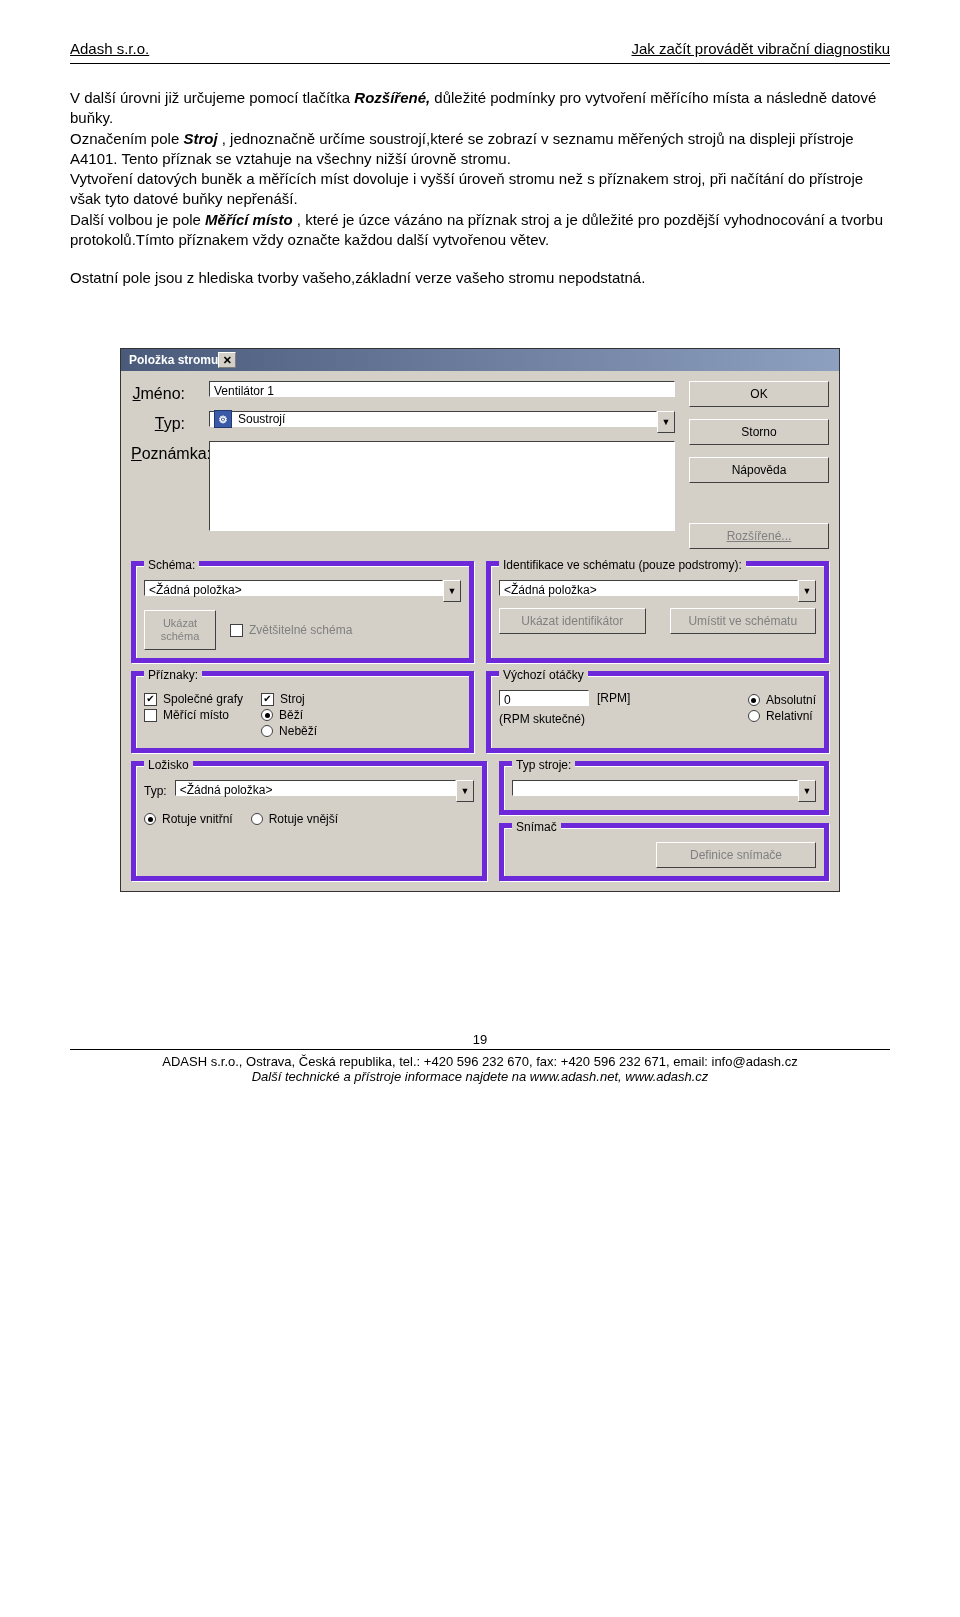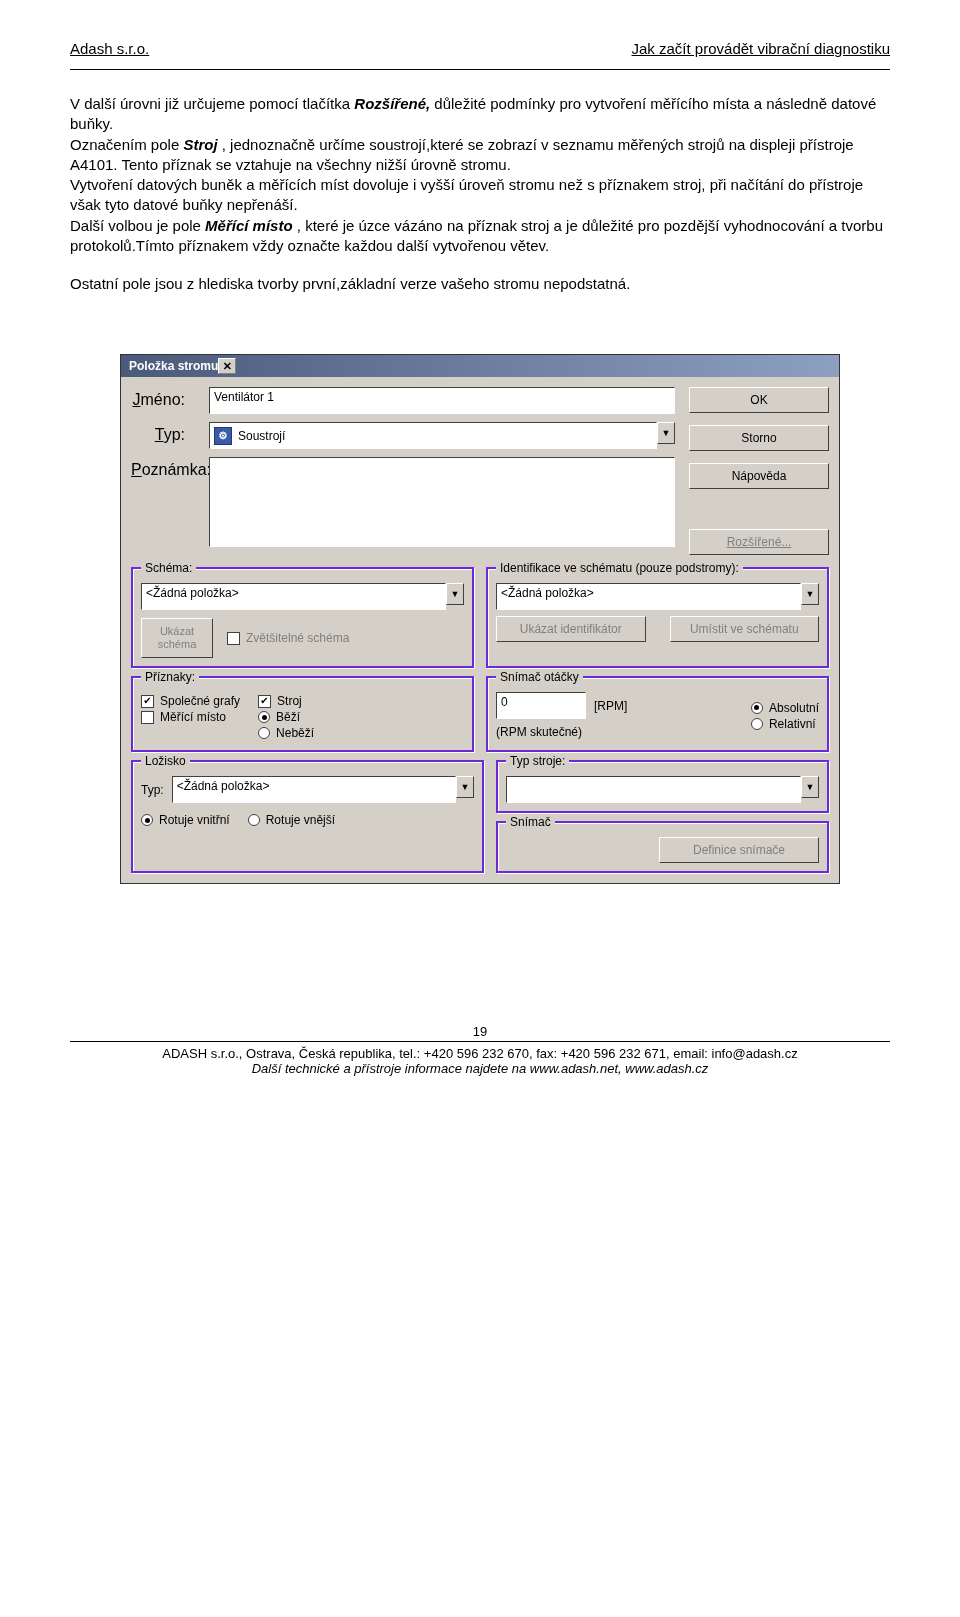--- a/index.html
+++ b/index.html
@@ -11,21 +11,21 @@
     color: #000;
     width: 960px;
   }
   .page {
     padding: 40px 70px 30px 70px;
   }
   .header {
     display: flex;
     justify-content: space-between;
     font-size: 15px;
-    margin-bottom: 12px;
+    margin-bottom: 6px;
     text-align: center;
   }
   .header u { text-decoration: underline; }
   .hr-top { border-top: 1px solid #000; margin-bottom: 24px; }
   .body-text {
     font-size: 15px;
     line-height: 1.35;
   }
   .body-text p { margin: 0 0  0; }
   .body-text .gap { height: 18px; }
@@ -63,21 +63,21 @@
   }
   .dlg-body { padding: 10px 10px 10px 10px; }
   .row { display:flex; align-items: flex-start; }
   .lbl { width: 78px; text-align: right; padding-right: 24px; font-size:16px; padding-top:4px;}
   .lbl u { text-decoration: underline; }
   .field {
     background: #fff;
     border: 1px solid #808080;
     border-top-color:#404040; border-left-color:#404040;
     border-right-color:#fff; border-bottom-color:#fff;
-    height: 27px;
+    height: 16px;
     padding: 2px 4px;
     font-size:12px;
   }
   .combo {
     display:flex;
   }
   .combo .field { flex:1; }
   .combo .arrow {
     width: 18px; height:22px;
     background:#d4d0c8;
@@ -100,21 +100,21 @@
   .main-top { display:flex; }
   .main-top-left{ flex:1; }
   .textarea {
     background:#fff;
     border: 1px solid #808080;
     border-top-color:#404040; border-left-color:#404040;
     border-right-color:#fff; border-bottom-color:#fff;
     height: 90px;
   }
   .groupbox {
-    border: 2px solid #6d28d9;
+    border: 5px solid #6d28d9;
     box-shadow: inset 1px 1px 0 #fff, 1px 1px 0 #fff;
     position: relative;
     padding: 14px 8px 8px 8px;
     margin-top: 8px;
   }
   .groupbox .legend {
     position:absolute;
     top:-8px; left:8px;
     background:#d4d0c8;
     padding: 0 4px;
@@ -176,21 +176,21 @@
       <span class="bi">Stroj</span>
       <span>, jednoznačně určíme soustrojí,které se zobrazí v seznamu měřených strojů na displeji přístroje A4101. Tento příznak se vztahuje na všechny nižší úrovně stromu.</span>
     </p>
     <p>Vytvoření datových buněk a měřících míst dovoluje i vyšší úroveň stromu než s příznakem stroj, při načítání do přístroje však tyto datové buňky nepřenáší.</p>
     <p>
       <span>Další volbou je pole </span>
       <span class="bi">Měřící místo</span>
       <span>, které je úzce vázáno na příznak stroj a je důležité pro pozdější vyhodnocování a tvorbu protokolů.Tímto příznakem vždy označte každou další vytvořenou větev.</span>
     </p>
     <div class="gap"></div>
-    <p>Ostatní pole jsou z hlediska tvorby první,základní verze vašeho stromu nepodstatná.</p>
+    <p>Ostatní pole jsou z hlediska tvorby vašeho,základní verze vašeho stromu nepodstatná.</p>
   </div>
 
   <div class="dialog-wrap">
     <div class="dialog">
       <div class="titlebar">
         <span>Položka stromu</span>
         <div class="xbtn">✕</div>
       </div>
       <div class="dlg-body">
         <div class="main-top">
@@ -285,21 +285,21 @@
                   <span>Běží</span>
                 </div>
                 <div class="rad">
                   <div class="circ"></div>
                   <span>Neběží</span>
                 </div>
               </div>
             </div>
           </div>
           <div class="groupbox">
-            <div class="legend">Snímač otáčky</div>
+            <div class="legend">Výchozí otáčky</div>
             <div style="display:flex;gap:10px;align-items:center;">
               <div style="flex:1">
                 <div style="display:flex;align-items:center;gap:8px;">
                   <div class="field" style="width:90px">0</div>
                   <span>[RPM]</span>
                 </div>
                 <div style="margin-top:6px;">(RPM skutečné)</div>
               </div>
               <div>
                 <div class="rad">

